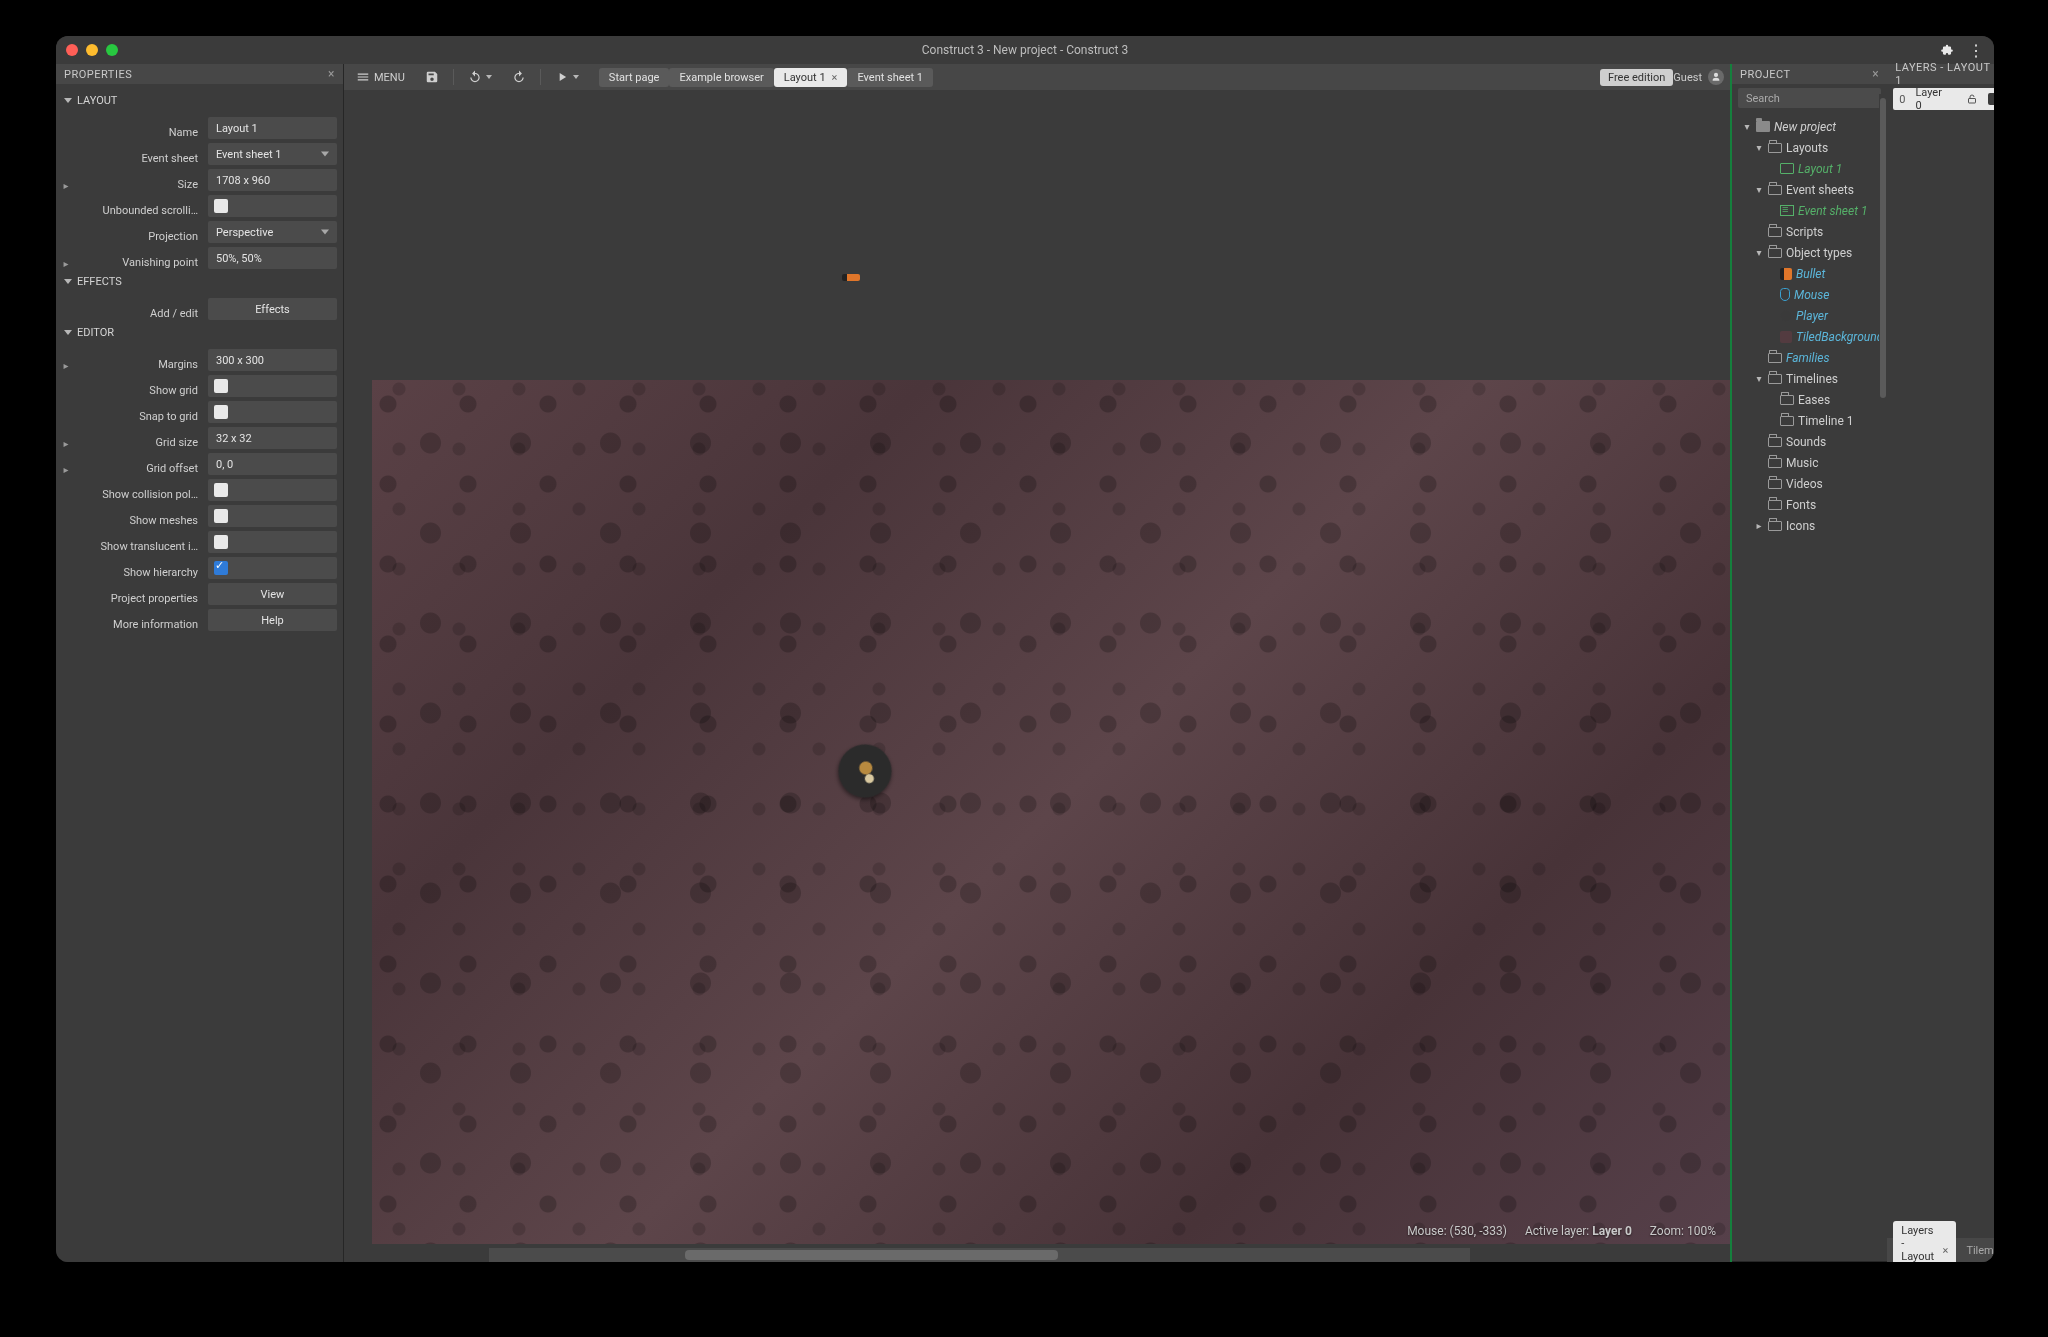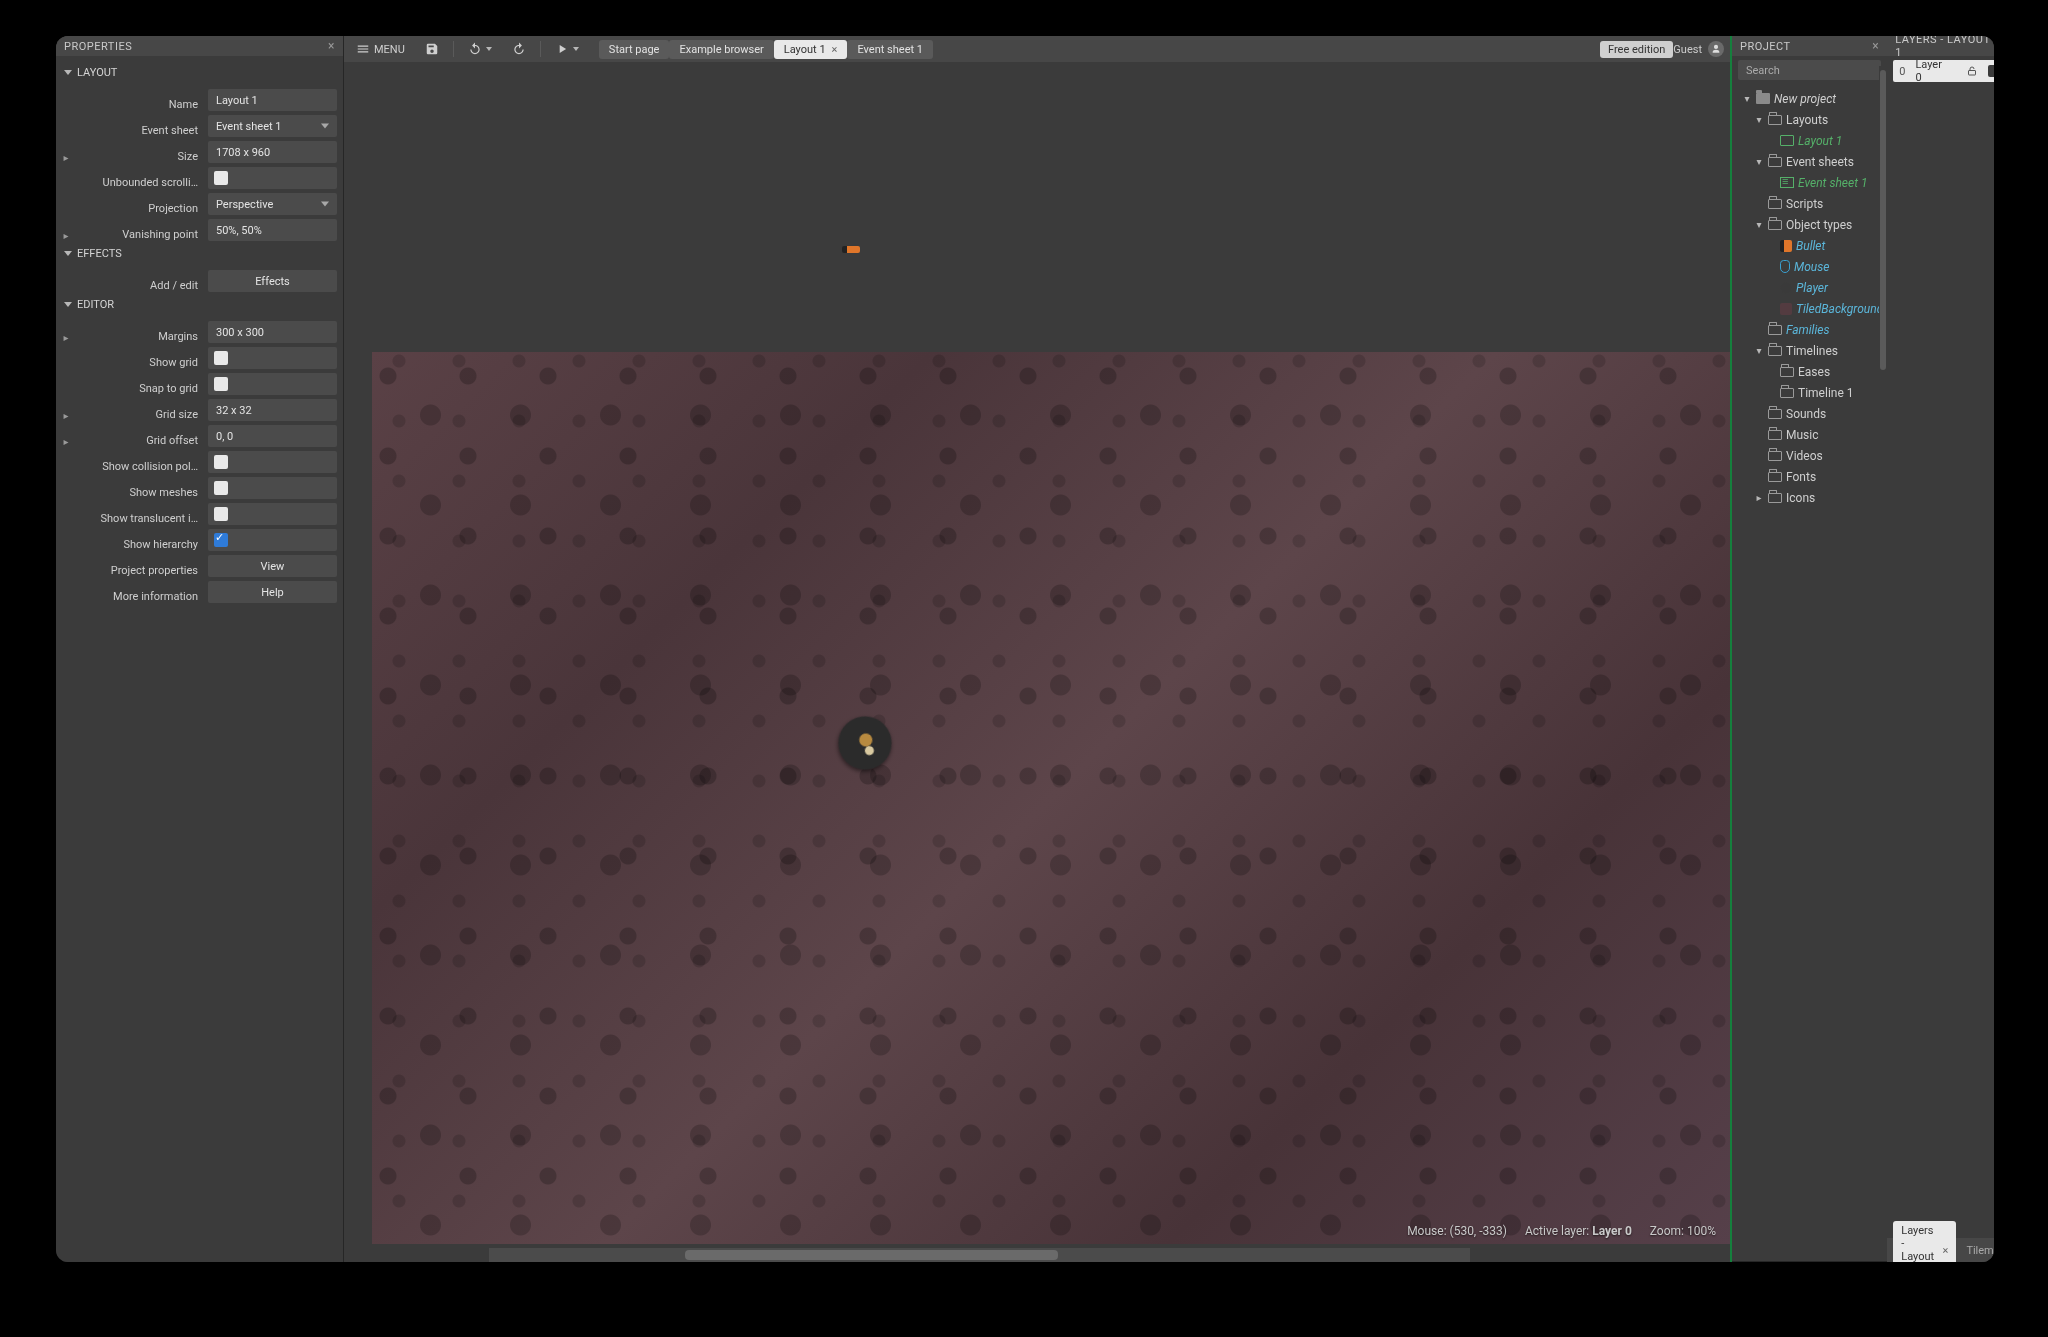--- a/index.html
+++ b/index.html
@@ -162,20 +162,36 @@
   }
   .bottom-tabs .btab.active{ background:#e9e9e9;color:#333;padding:3px 8px;border-radius:3px;display:flex;gap:6px;align-items:center;}
   .bottom-tabs .btab .x{color:#666;}
   svg{display:block;}
 </style>
 </head>
 <body>
 
 <div class="window">
 
+  <div class="titlebar">
+    <div class="traffic">
+      <span class="tl-red"></span>
+      <span class="tl-yellow"></span>
+      <span class="tl-green"></span>
+    </div>
+    <div class="title">Construct 3 - New project - Construct 3</div>
+    <div class="right">
+      <span>
+        <svg class="puzzle-icon" viewBox="0 0 24 24" fill="#e8e8e8">
+            <path d="M20 11h-1V8a2 2 0 0 0-2-2h-3V5a2 2 0 1 0-4 0v1H7a2 2 0 0 0-2 2v3H4a2 2 0 1 0 0 4h1v3a2 2 0 0 0 2 2h3v-1a2 2 0 1 1 4 0v1h3a2 2 0 0 0 2-2v-3h1a2 2 0 1 0 0-4z"></path>
+          </svg>
+      </span>
+      <span class="more-icon">⋮</span>
+    </div>
+  </div>
 
   <div class="content">
 
     <div class="panel left">
       <div class="panel-header">
         <span>PROPERTIES</span>
         <span class="close-x">×</span>
       </div>
       <div class="props">
 

